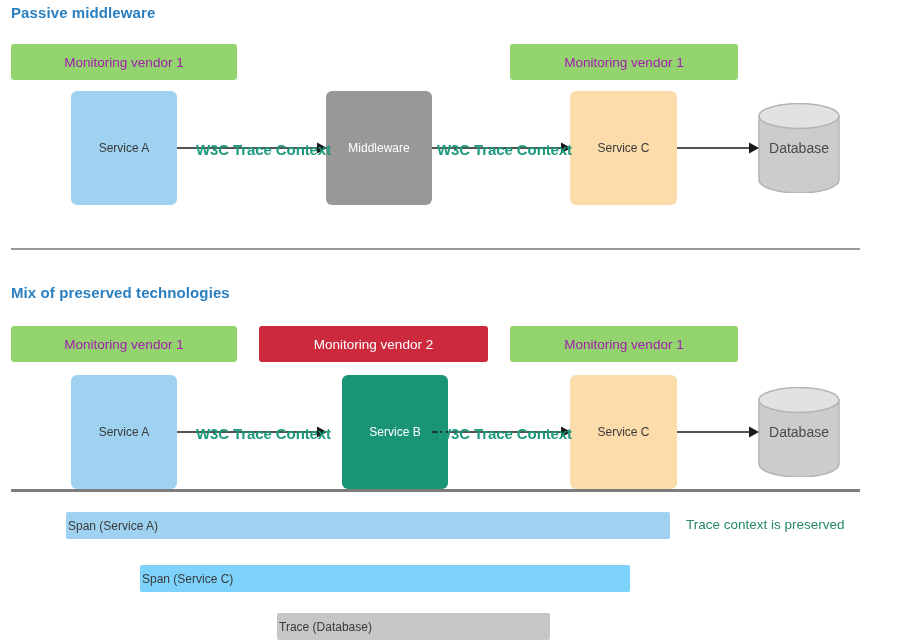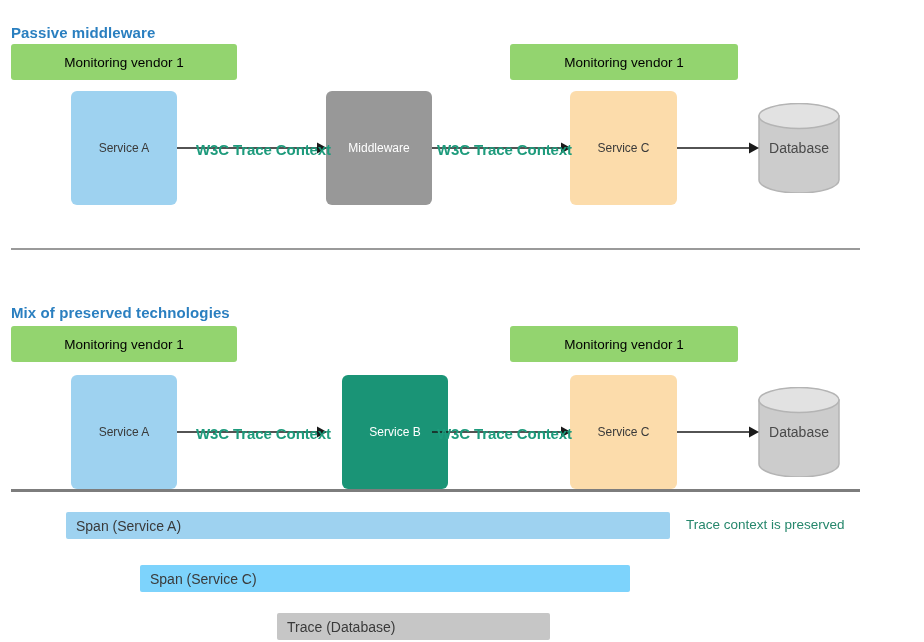--- a/index.html
+++ b/index.html
@@ -21,30 +21,29 @@
     width: 924px;
     height: 642px;
   }
   .section-title {
     position: absolute;
     font-size: 15px;
     font-weight: bold;
     color: #2a7fc0;
     letter-spacing: 0.1px;
     white-space: nowrap;
-    margin-top: 20px;
   }
   .vendor-box {
     position: absolute;
     border-radius: 3px;
     display: flex;
     align-items: center;
     justify-content: center;
     font-size: 13.5px;
-    color: #000000;
+    color: #a21caf;
     white-space: nowrap;
   }
   .vendor-box.dark-label {
     color: #ffffff;
   }
   .service-box {
     position: absolute;
     border-radius: 6px;
     display: flex;
     align-items: center;
@@ -80,23 +79,23 @@
   }
   .divider {
     position: absolute;
     background: #9a9a9a;
   }
   .span-bar {
     position: absolute;
     border-radius: 2px;
     display: flex;
     align-items: center;
-    font-size: 14px;
+    font-size: 12px;
     color: #3a3a3a;
-    padding-left: 10px;
+    padding-left: 2px;
     box-sizing: border-box;
     white-space: nowrap;
   }
   .note-text {
     position: absolute;
     font-size: 13.5px;
     color: #26876c;
     white-space: nowrap;
   }
 </style>
@@ -147,20 +146,23 @@
     <polygon points="72,2.5 82,8 72,13.5" fill="#1a1a1a"></polygon>
   </svg>
 
   <div class="divider" style="left:11px; top:248px; width:849px; height:1.5px;"></div>
 
   <div class="section-title" style="left:11px; top:284px;">Mix of preserved technologies</div>
 
   <div class="vendor-box" style="left:11px; top:326px; width:226px; height:36px; background:#93d46f;">
     <span>Monitoring vendor 1</span>
   </div>
+  <div class="vendor-box dark-label" style="left:259px; top:326px; width:229px; height:36px; background:#cc2a3c;">
+    <span>Monitoring vendor 2</span>
+  </div>
   <div class="vendor-box" style="left:510px; top:326px; width:228px; height:36px; background:#93d46f;">
     <span>Monitoring vendor 1</span>
   </div>
 
   <div class="service-box" style="left:71px; top:375px; width:106px; height:114px; background:#9ed2f0;">
     <span>Service A</span>
   </div>
   <div class="service-box light-label" style="left:326px; top:375px; width:106px; height:114px; background:#1a9476;margin-left:16px;">
     <span>Service B</span>
   </div>

